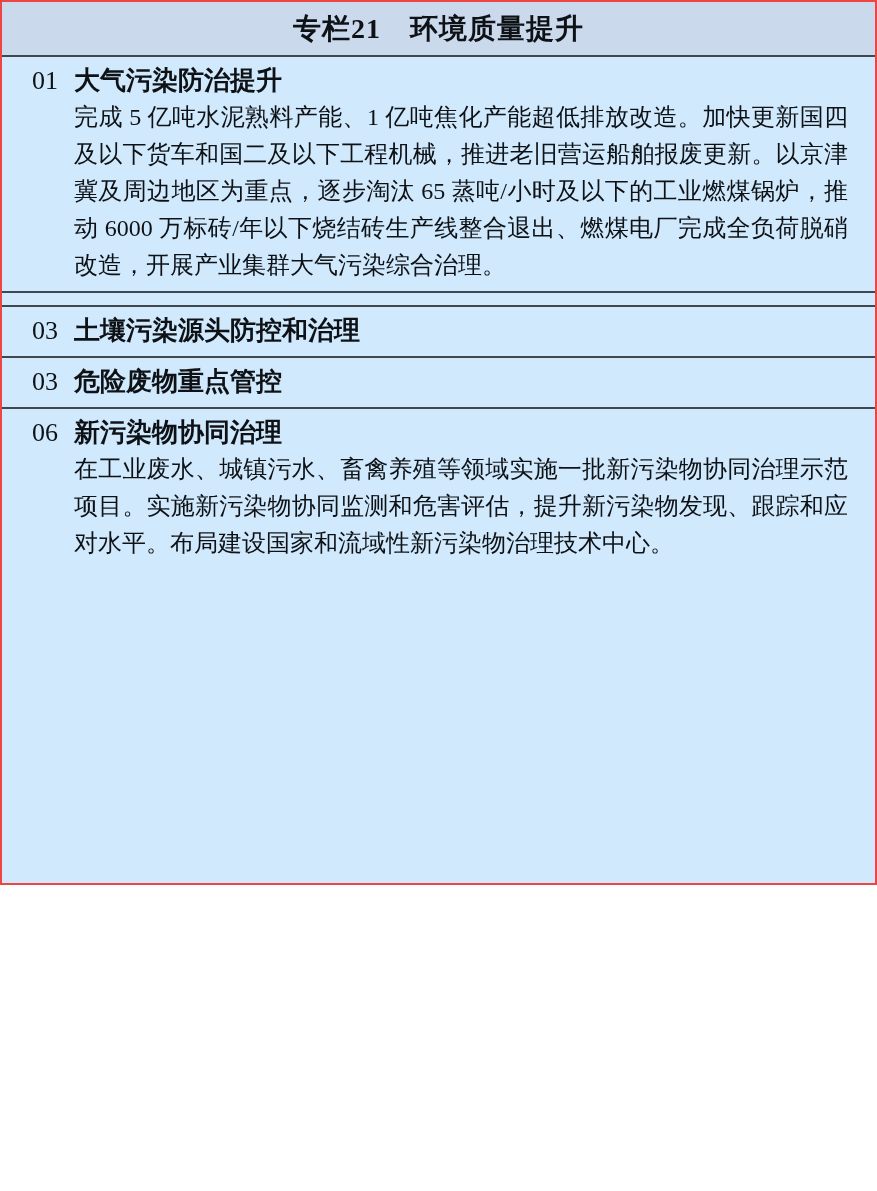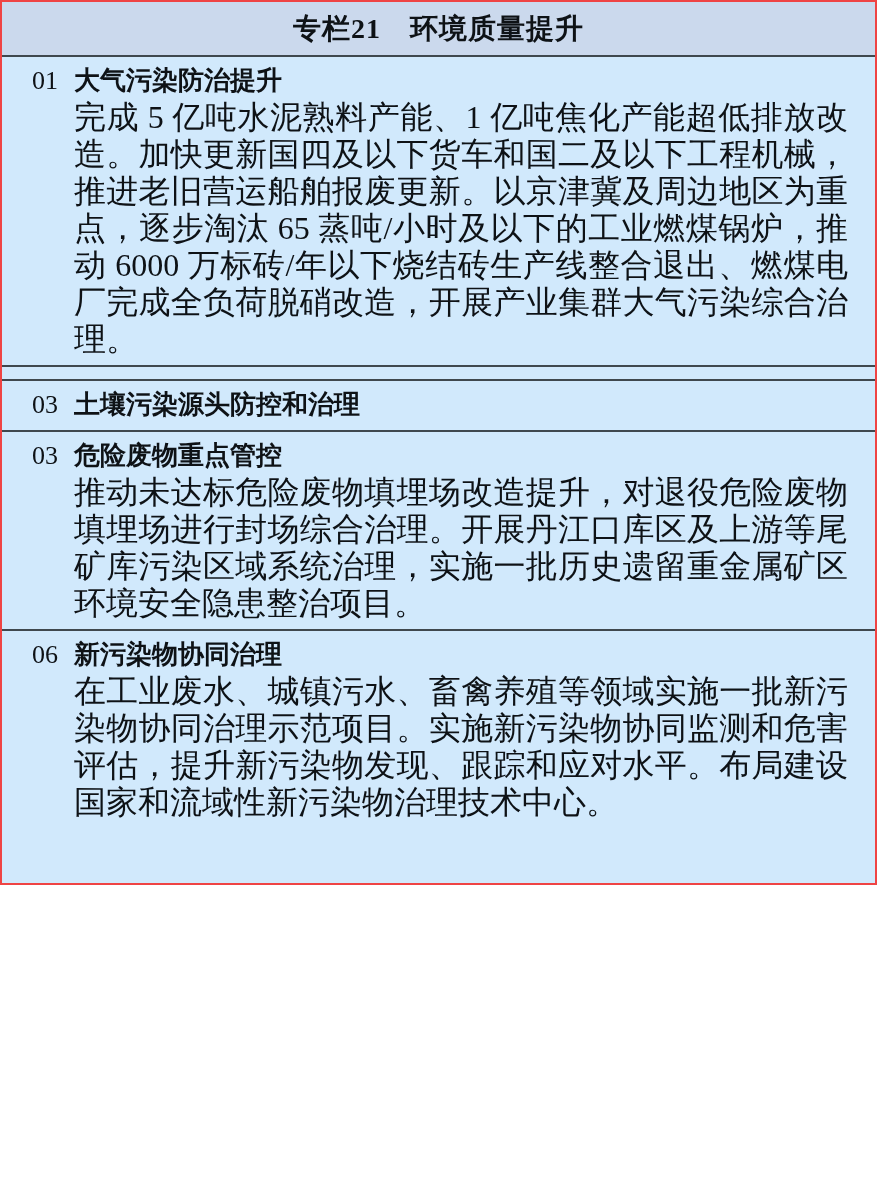--- a/index.html
+++ b/index.html
@@ -50,21 +50,21 @@
     flex: 0 0 42px;
     width: 42px;
     font-weight: normal;
   }
   .sec-title {
     font-weight: bold;
     text-align: right;
   }
   .sec-body {
     margin-left: 42px;
-    font-size: 32px;
+    font-size: 24px;
     line-height: 37px;
     text-align: justify;
     text-justify: inter-ideograph;
   }
 </style>
 </head>
 <body>
 
 <div class="panel">
   <div class="panel-header">专栏21　环境质量提升</div>
@@ -86,21 +86,20 @@
       <span class="sec-title">土壤污染源头防控和治理</span>
     </div>
   </div>
 
 
   <div class="section">
     <div class="sec-head">
       <span class="sec-num">03</span>
       <span class="sec-title">危险废物重点管控</span>
     </div>
-    <div class="sec-body">推动未达标危险废物填埋场改造提升，对退役危险废物填埋场进行封场综合治理。开展丹江口库区及上游等尾矿库污染区域系统治理，实施一批历史遗留重金属矿区环境安全隐患整治项目。</div>
   </div>
 
   <div class="section">
     <div class="sec-head">
       <span class="sec-num">06</span>
       <span class="sec-title">新污染物协同治理</span>
     </div>
     <div class="sec-body">在工业废水、城镇污水、畜禽养殖等领域实施一批新污染物协同治理示范项目。实施新污染物协同监测和危害评估，提升新污染物发现、跟踪和应对水平。布局建设国家和流域性新污染物治理技术中心。</div>
   </div>
 </div>

